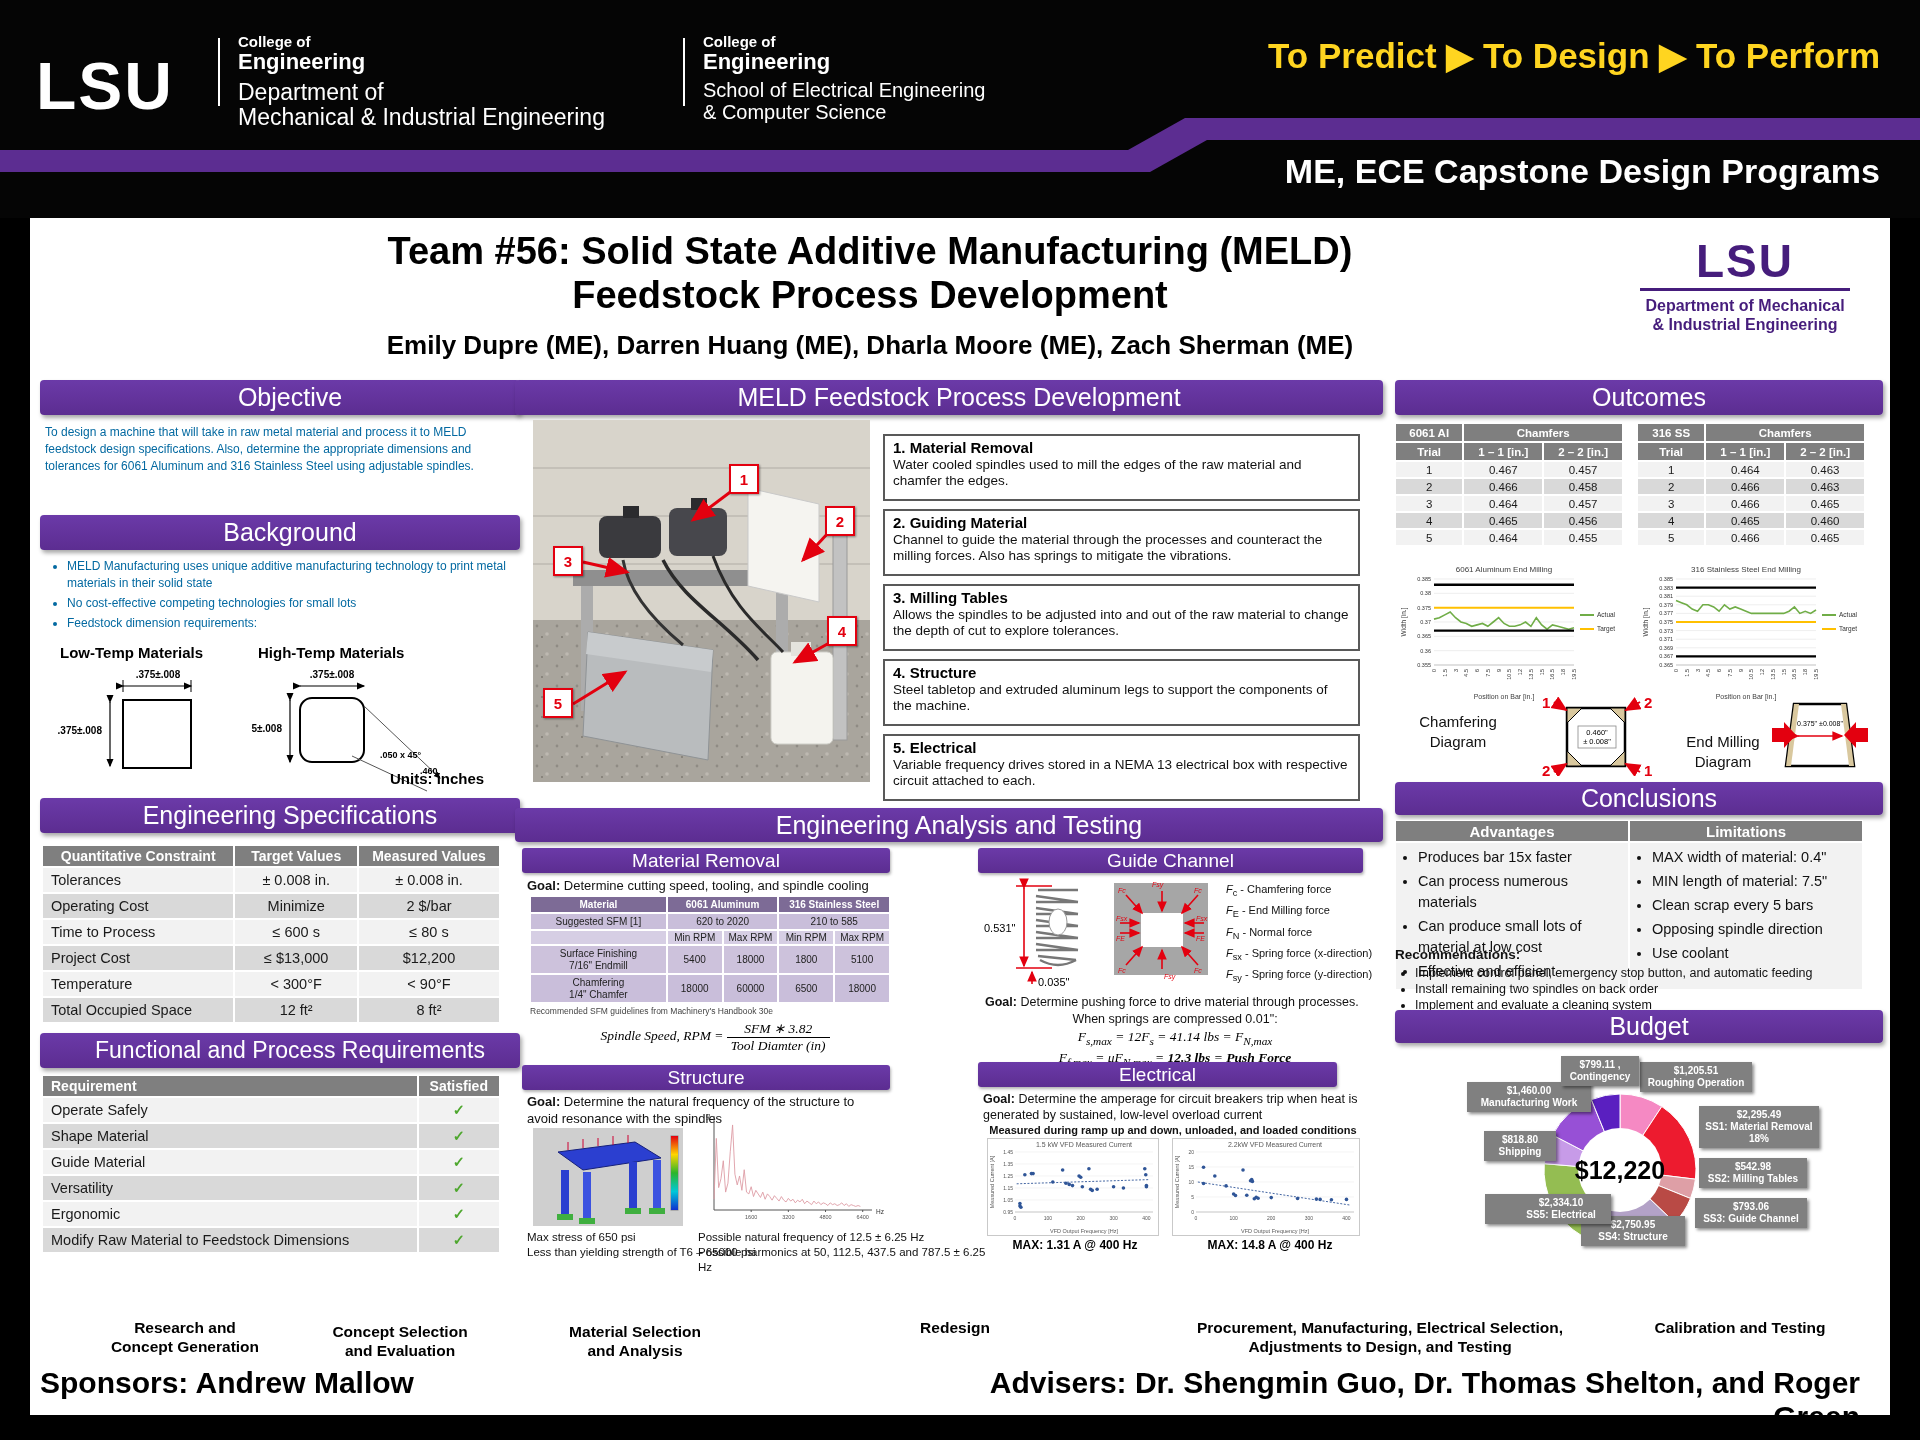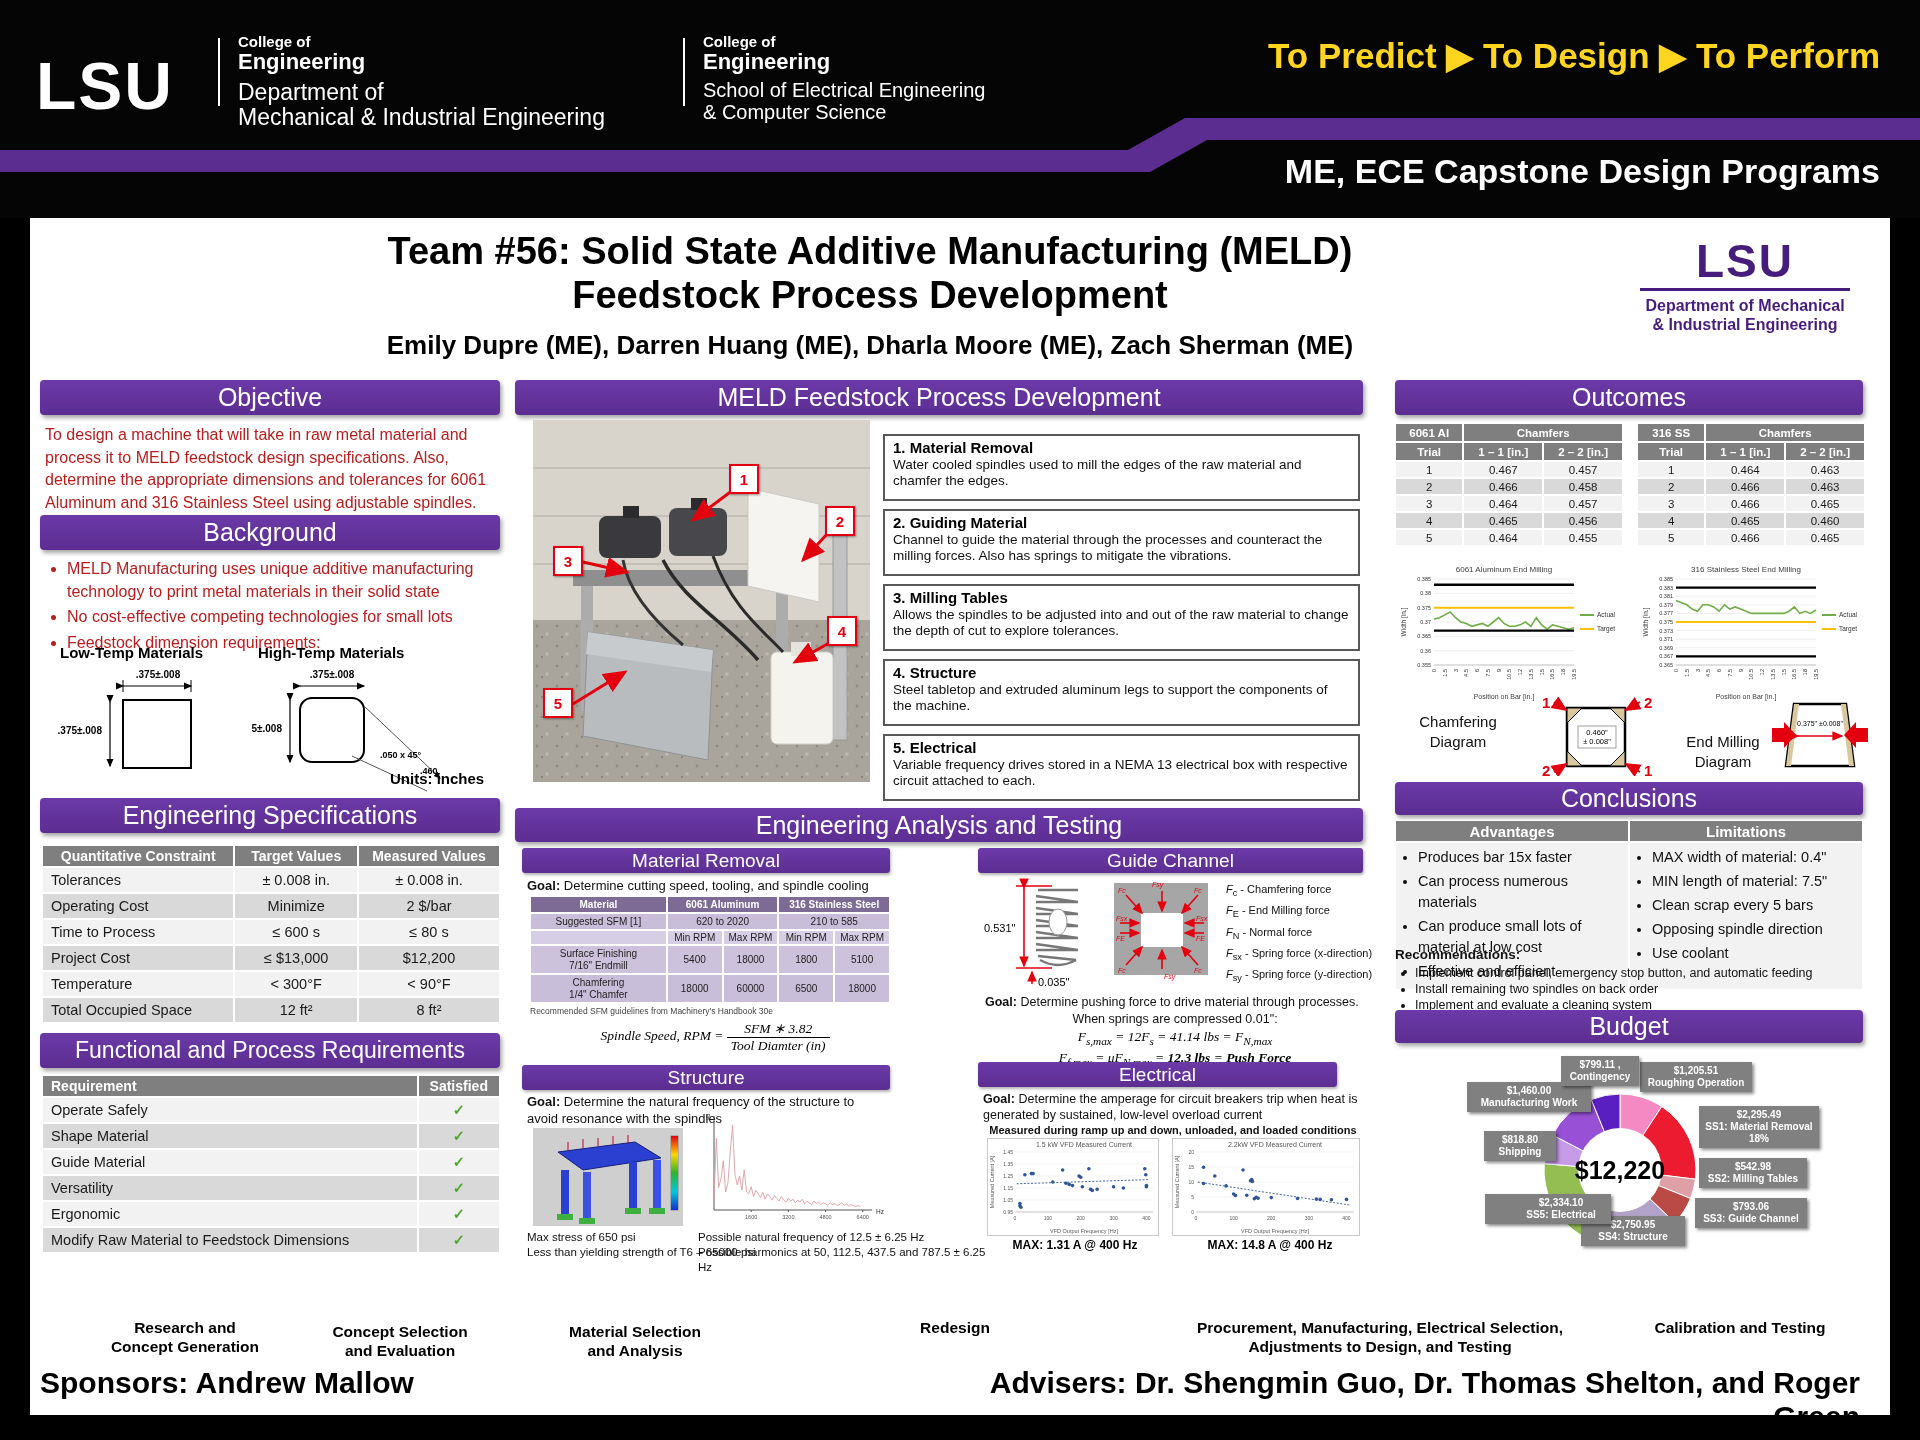--- a/index.html
+++ b/index.html
@@ -21,24 +21,24 @@
   #poster{left:30px;top:218px;width:1860px;height:1197px;background:#fff;}
   
   .in{position:absolute;}
   #title1,#title2{left:170px;width:1340px;text-align:center;font-weight:800;font-size:38px;color:#000;}
   #authors{left:170px;width:1340px;text-align:center;font-weight:700;font-size:26px;color:#000;}
   .plogo{color:#461D7C;text-align:center;}
   .plogo .l{font-size:46px;font-weight:900;letter-spacing:2px;line-height:1;}
   .plogo .u{height:3px;background:#461D7C;margin:4px 10px 5px 10px;}
   .plogo .d{font-size:16px;font-weight:700;line-height:1.2;}
   .bar{background:linear-gradient(#6b3aa8,#5C2D91);color:#fff;font-size:25px;font-weight:500;
-       border-radius:4px;box-shadow:2px 3px 4px rgba(0,0,0,.35);display:flex;align-items:center;justify-content:center;}
+       border-radius:4px;box-shadow:2px 3px 4px rgba(0,0,0,.35);display:flex;align-items:center;justify-content:center;padding-left:20px;}
   .bar2{background:linear-gradient(#6b3aa8,#5C2D91);color:#fff;text-align:center;font-size:19px;font-weight:500;
        border-radius:3px;box-shadow:1px 2px 3px rgba(0,0,0,.3);display:flex;align-items:center;justify-content:center;}
-  .body-txt{font-size:16px;color:#b91c1c;line-height:1.42;}
+  .body-txt{font-size:12px;color:#0369a1;line-height:1.42;}
   ul.blt{margin:0;padding-left:22px;}
   ul.blt li{margin-bottom:3px;}
   .dim-lbl{font-weight:700;font-size:15px;color:#000;}
   
   .trow{display:grid;}
   .spec-cols{grid-template-columns:42% 27% 31%;}
   .func-cols{grid-template-columns:82% 18%;}
   .out-cols{grid-template-columns:30% 35% 35%;}
   .th{background:#7F7F7F;color:#fff;font-weight:700;display:flex;align-items:center;justify-content:center;border:1px solid #fff;}
   .td{display:flex;align-items:center;border:1px solid #fff;color:#1a1a1a;}

